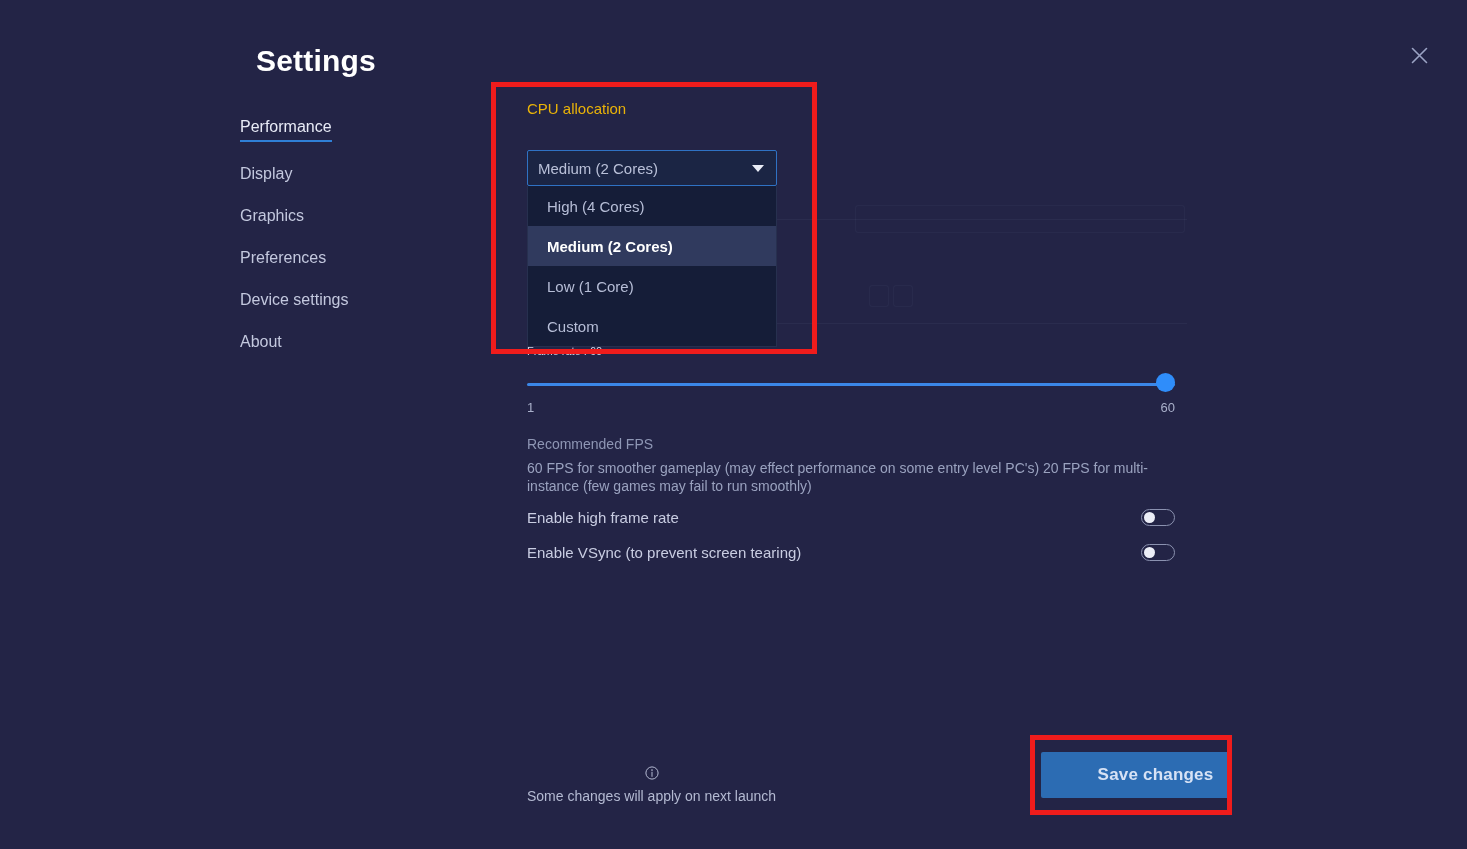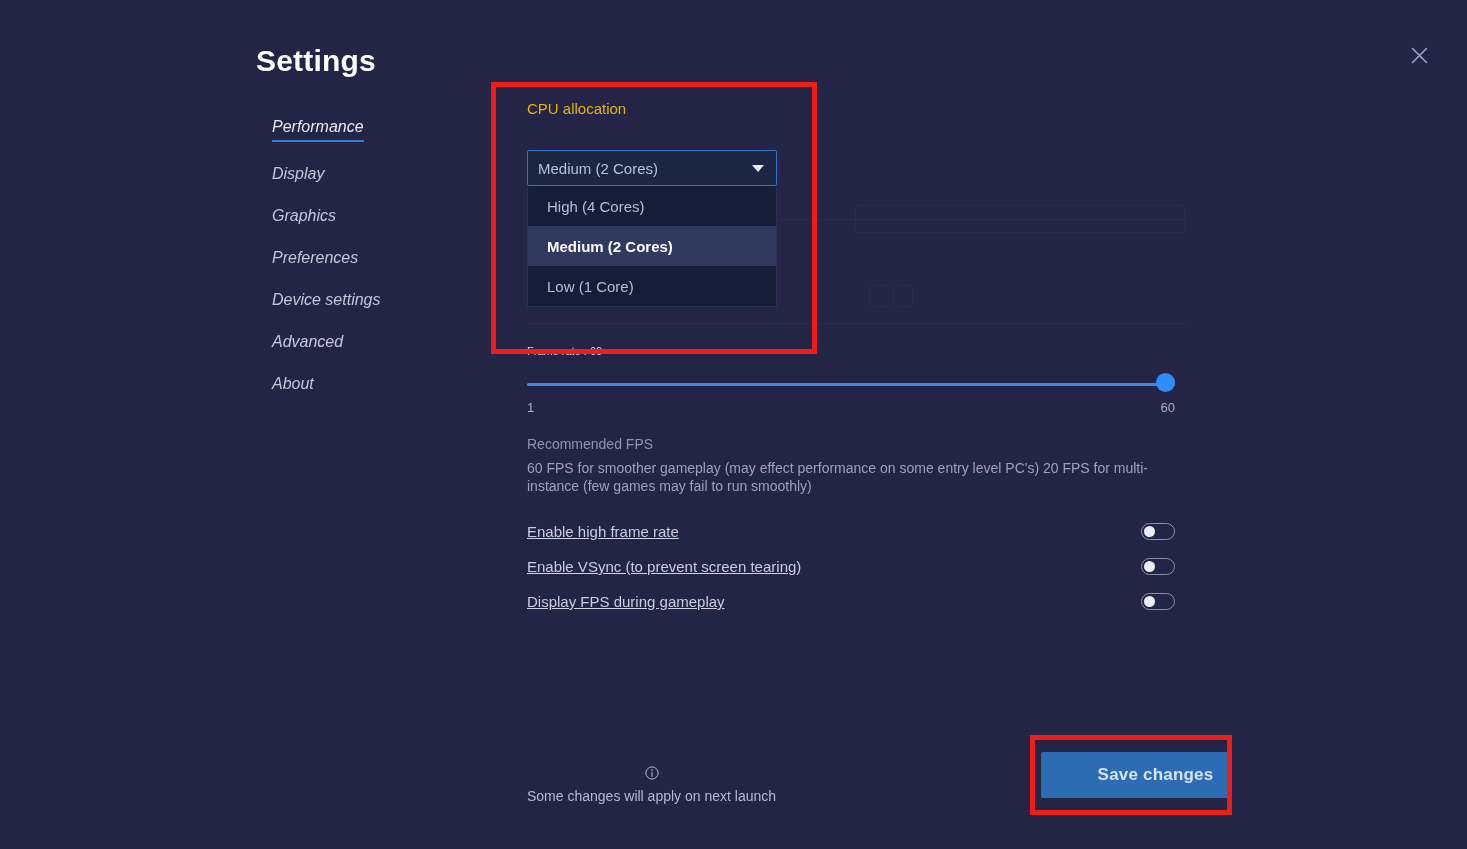--- a/index.html
+++ b/index.html
@@ -60,24 +60,23 @@
     top: 44px;
     font-size: 30px;
     font-weight: bold;
     color: #ffffff;
     letter-spacing: 0.2px;
   }
 
   
   #sidebar {
     position: absolute;
-    left: 272px;
+    left: 240px;
     top: 118px;
     width: 210px;
-    font-style: italic;
   }
   .sidebar-item {
     font-size: 16px;
     color: #c3c8de;
     line-height: 1;
     padding: 0 0 2px 0;
     margin-bottom: 23px;
     display: inline-block;
     cursor: pointer;
     white-space: nowrap;
@@ -206,23 +205,22 @@
     font-size: 14px;
     color: #9aa2bf;
     line-height: 1.32;
     max-width: 650px;
   }
 
   
   #toggle-list {
     position: absolute;
     left: 527px;
-    top: 514px;
+    top: 500px;
     width: 648px;
-    text-decoration: underline;
   }
   .toggle-row {
     height: 35px;
     display: flex;
     align-items: center;
     justify-content: space-between;
   }
   .toggle-label {
     font-size: 15px;
     color: #c9cde2;
@@ -334,40 +332,38 @@
     <div class="sidebar-row">
       <div class="sidebar-item">Graphics</div>
     </div>
     <div class="sidebar-row">
       <div class="sidebar-item">Preferences</div>
     </div>
     <div class="sidebar-row">
       <div class="sidebar-item">Device settings</div>
     </div>
     <div class="sidebar-row">
-      <div class="sidebar-item">Advanced</div>
-    </div>
-    <div class="sidebar-row">
       <div class="sidebar-item">About</div>
     </div>
   </nav>
 
   <div id="main-content">
     <div class="field-label">CPU allocation</div>
   </div>
 
   <div id="cpu-select-wrapper">
     <div id="cpu-select-box">
       <span id="cpu-select-value">Medium (2 Cores)</span>
       <span id="cpu-select-arrow"></span>
     </div>
     <div id="cpu-options">
       <div class="cpu-option">High (4 Cores)</div>
       <div class="cpu-option selected">Medium (2 Cores)</div>
       <div class="cpu-option">Low (1 Core)</div>
+      <div class="cpu-option">Custom</div>
     </div>
   </div>
 
   <div id="framerate-section">
     <div id="framerate-label">Frame rate : 60</div>
 
     <div id="slider-track-wrap">
       <div id="slider-track"></div>
       <div id="slider-thumb"></div>
     </div>
@@ -385,26 +381,20 @@
 
   <div id="toggle-list">
     <div class="toggle-row">
       <span class="toggle-label">Enable high frame rate</span>
       <span class="toggle-switch">
         <span class="knob"></span>
       </span>
     </div>
     <div class="toggle-row">
       <span class="toggle-label">Enable VSync (to prevent screen tearing)</span>
-      <span class="toggle-switch">
-        <span class="knob"></span>
-      </span>
-    </div>
-    <div class="toggle-row">
-      <span class="toggle-label">Display FPS during gameplay</span>
       <span class="toggle-switch">
         <span class="knob"></span>
       </span>
     </div>
   </div>
 
   <div id="footer-note">
     <span id="info-icon">
       <svg width="14" height="14" viewBox="0 0 14 14" aria-hidden="true">
         <circle cx="7" cy="7" r="6.1" fill="none" stroke="currentColor" stroke-width="1"></circle>

